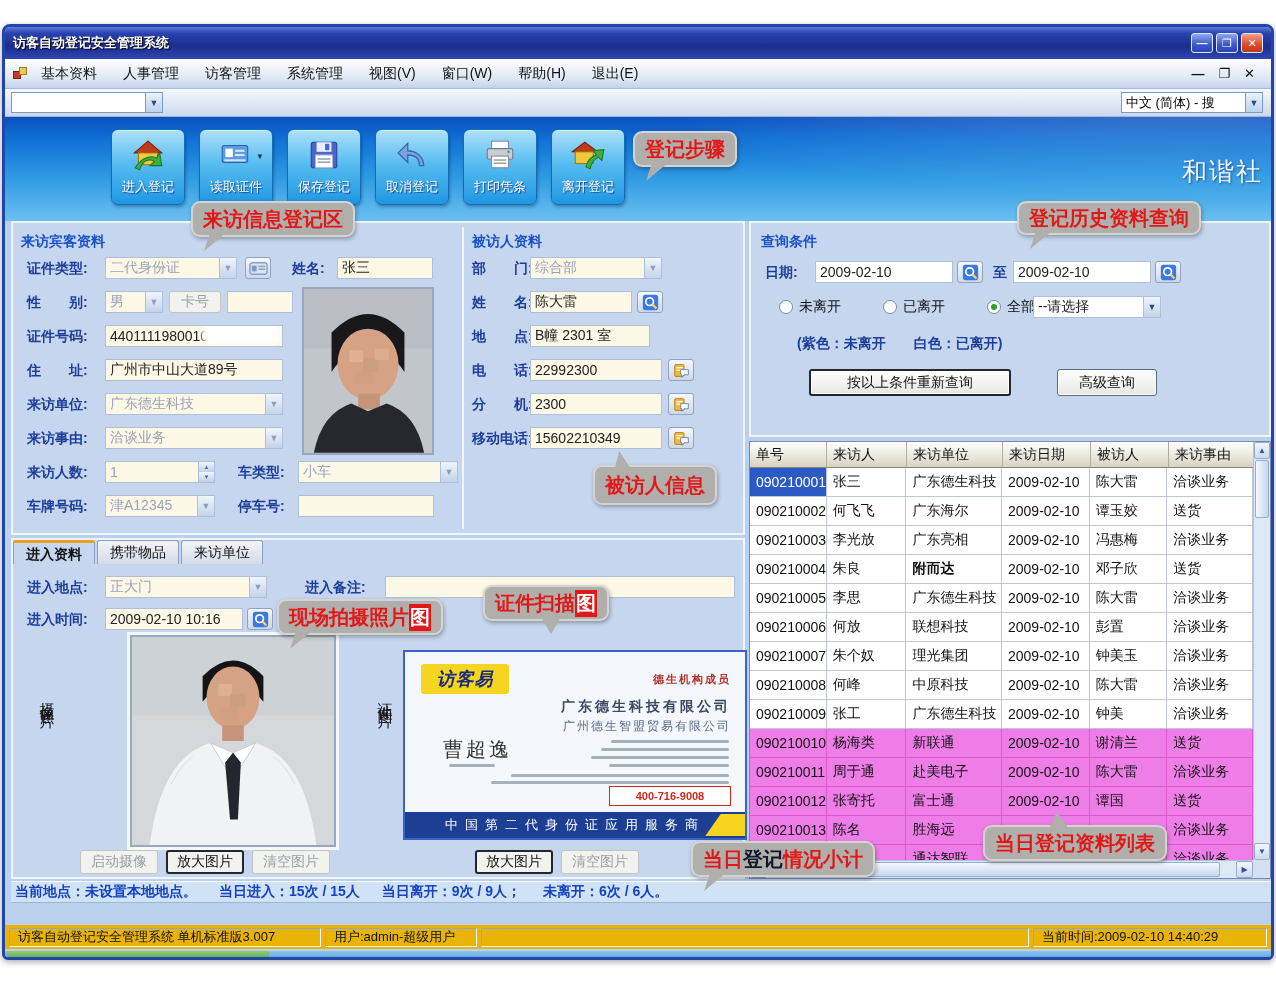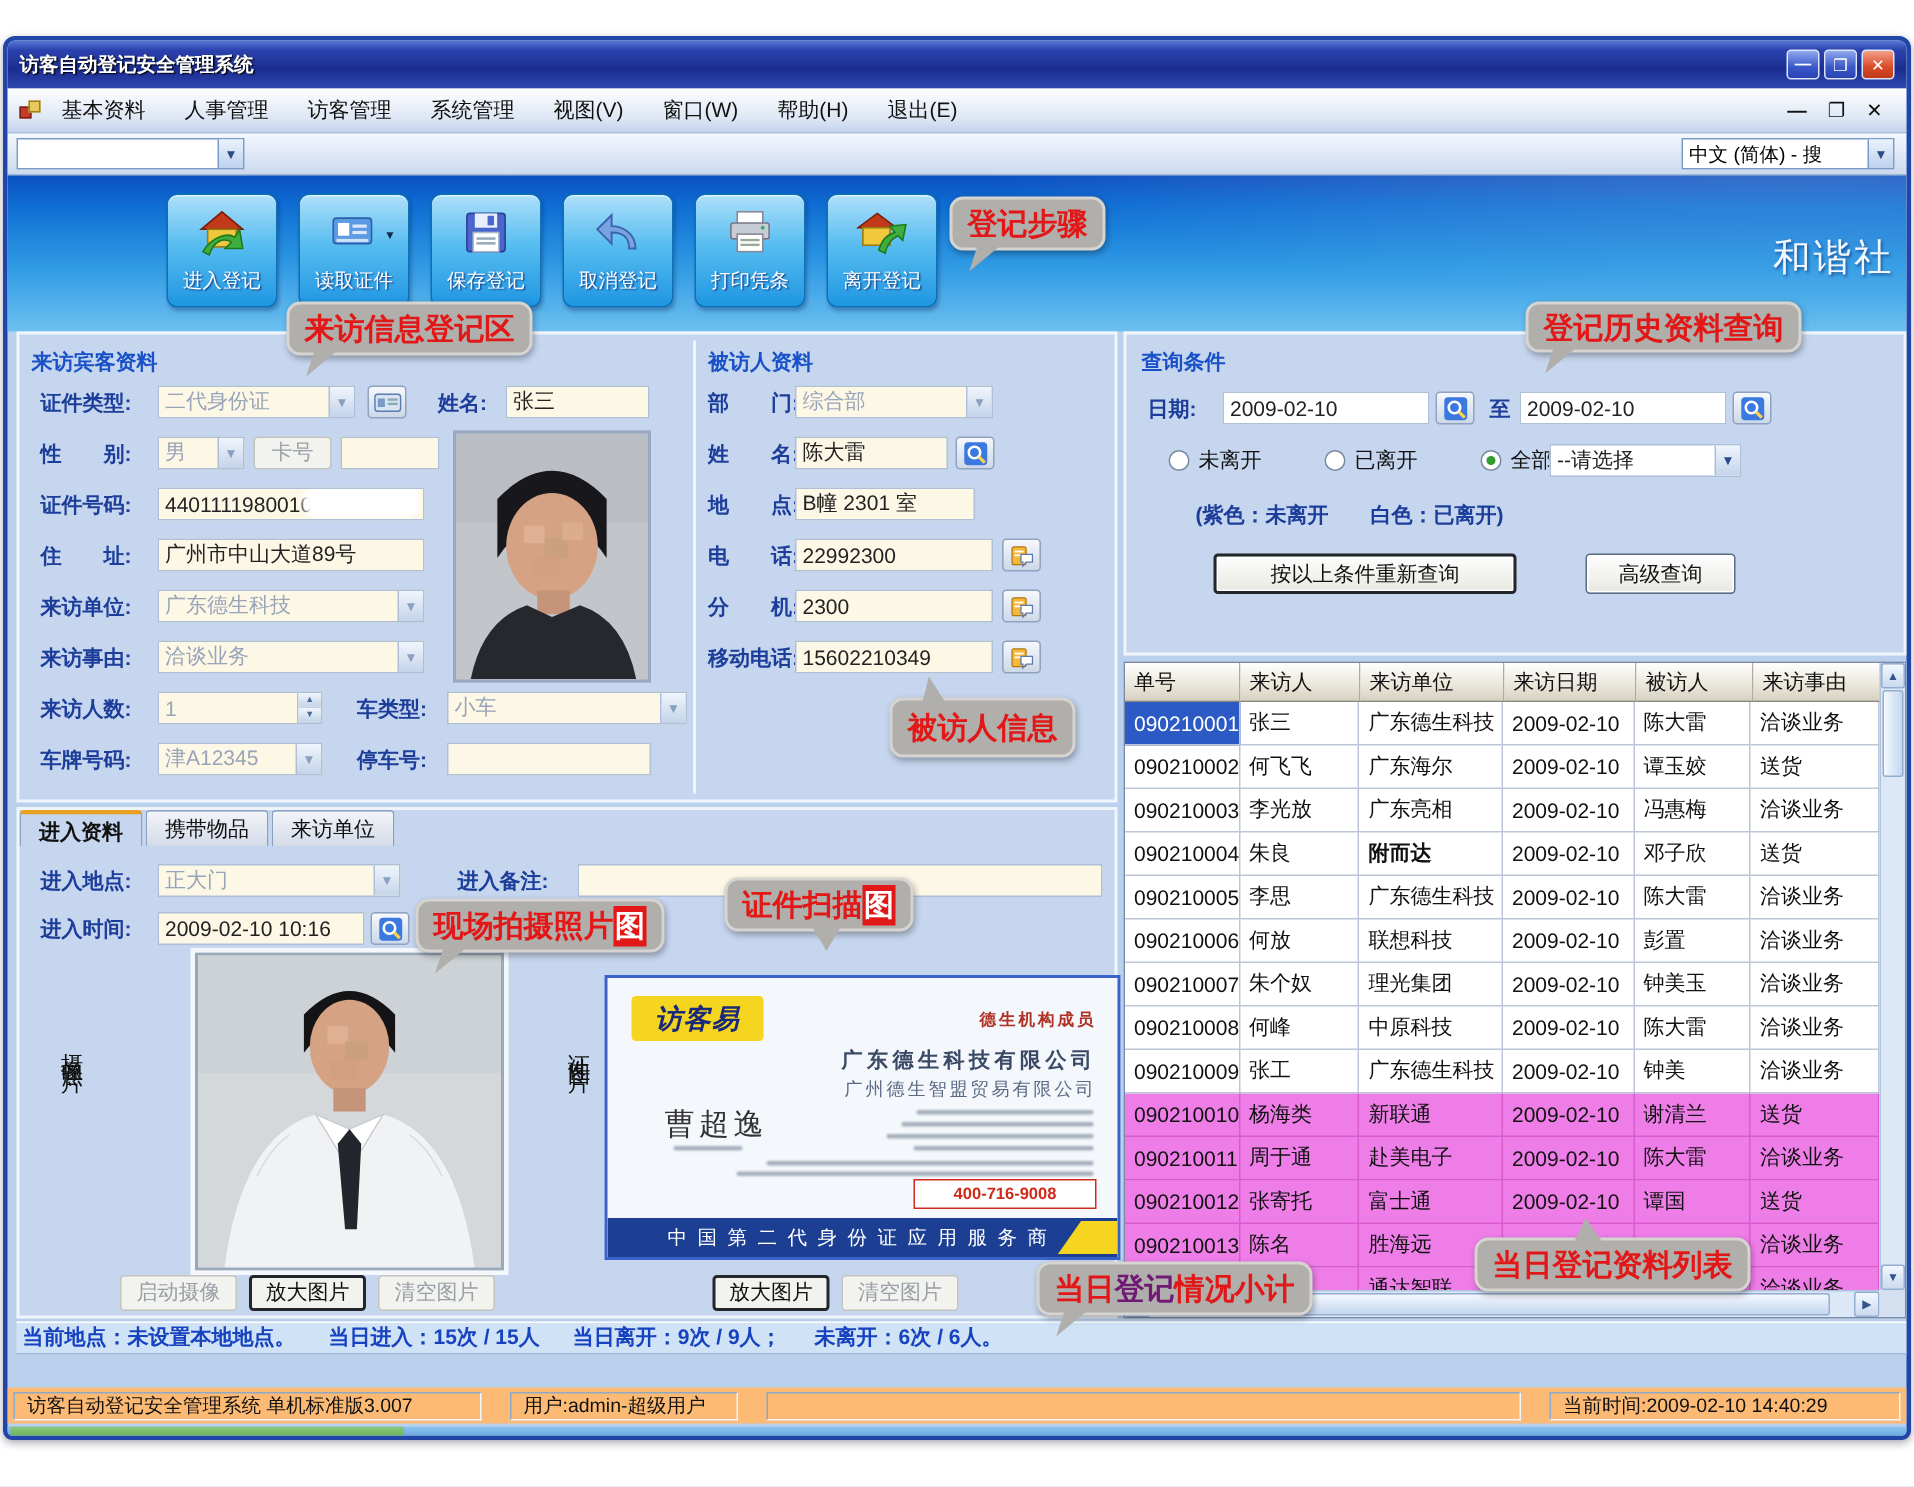--- a/index.html
+++ b/index.html
@@ -157,41 +157,41 @@
   #scan-frame .footer { position:absolute; left:0; right:0; bottom:0; height:26px; background:#1c3f94;
     color:#fff; font-size:13px; letter-spacing:7px; display:flex; align-items:center; justify-content:center;text-align:center; }
   #scan-frame .corner { position:absolute; right:-8px; bottom:2px; width:40px; height:22px; background:#f5d520;
     transform:skewX(-35deg); }
 
   
   .callout { position:absolute; background:#b1afab; border:2px solid #d6d4d0; border-radius:9px;
     color:#e21818; font-weight:bold; font-size:20px; display:flex; align-items:center; justify-content:center;
     box-shadow:1px 2px 4px rgba(0,0,0,.3); z-index:30; padding:0 10px; white-space:nowrap; }
   .callout .hl { background:#e21818; color:#fff; padding:0 1px; }
-  .callout .bold-seg { color:#701a75; }
+  .callout .bold-seg { color:#0f172a; }
   .tail { position:absolute; width:0; height:0; }
   .t-bl { left:14px; bottom:-16px; border-top:18px solid #b1afab; border-right:16px solid transparent; transform:skewX(-18deg); }
   .t-tl { left:22px; top:-16px; border-bottom:18px solid #b1afab; border-right:16px solid transparent; transform:skewX(-14deg); }
   .t-tc { left:64px; top:-15px; border-bottom:17px solid #b1afab; border-left:8px solid transparent; border-right:12px solid transparent; }
   .t-bc { left:56px; bottom:-15px; border-top:17px solid #b1afab; border-left:10px solid transparent; border-right:10px solid transparent; }
   #co-steps { left:628px; top:104px; height:36px; }
   #co-visitor-area { left:186px; top:174px; height:36px; }
   #co-history { left:1012px; top:174px; height:34px; }
   #co-visited { left:588px; top:438px; height:40px; }
   #co-live { left:272px; top:572px; height:36px; }
   #co-scan { left:478px; top:558px; height:36px; }
   #co-daily-sum { left:686px; top:814px; height:36px; }
   #co-daily-list { left:978px; top:798px; height:36px; }
 
   
   #summary-line { position:absolute; left:6px; top:854px; width:1260px; height:22px; background:#cfe2f6;
     border-top:1px solid #fff; border-bottom:1px solid #9fb6d4; display:flex; align-items:center; gap:22px;
     padding-left:4px; color:#1642c0; font-weight:bold; font-size:14px; }
-  #statusbar { position:absolute; left:0; top:898px; right:0; height:24px; background:#fdba74; display:flex;
-    align-items:center; padding:0 4px; gap:19px; }
+  #statusbar { position:absolute; left:0; top:898px; right:0; height:24px; background:#eab308; display:flex;
+    align-items:center; padding:0 4px; gap:4px; }
   .sbcell { height:19px; border:1px solid; border-color:#90a8c4 #eef6fe #eef6fe #90a8c4; font-size:13px;
     display:flex; align-items:center; padding:0 8px; color:#111; white-space:nowrap; }
   #sb-app { width:312px; }
   #sb-user { width:152px; }
   #sb-fill { flex:1; }
   #sb-time { width:234px; }
   #progress-strip { position:absolute; left:0; top:924px; right:0; height:12px;
     background:linear-gradient(180deg,#8cc4ee,#4a90d4); border-radius:0 0 4px 4px; overflow:hidden; }
   #progress-strip .green { position:absolute; left:2px; top:0; bottom:0; width:262px;
     background:linear-gradient(180deg,#8cc87c,#4e9e3e); }

